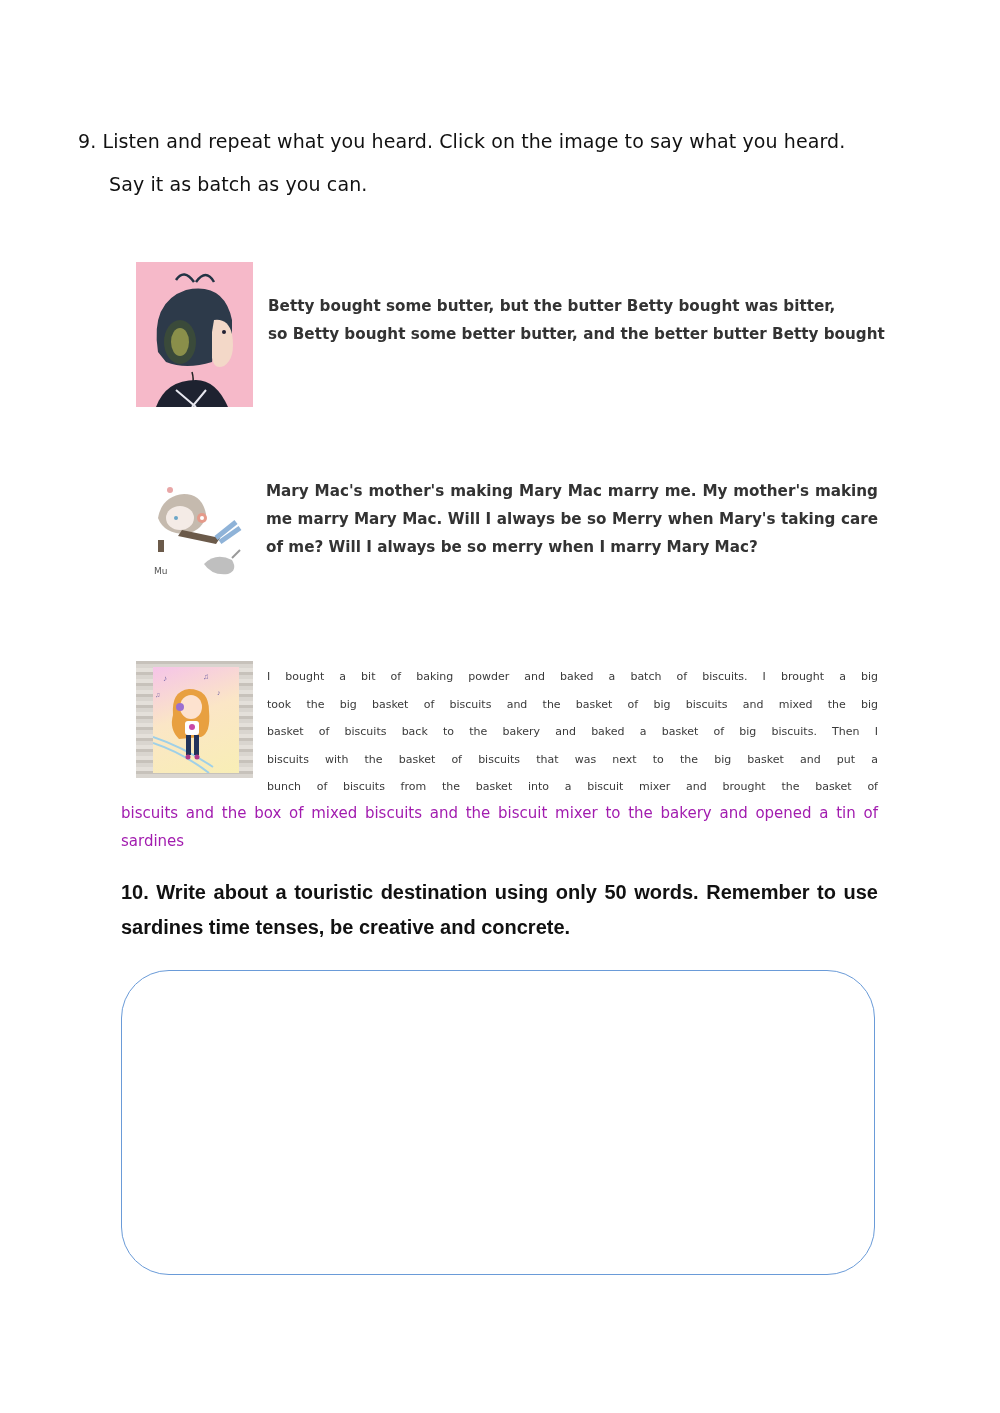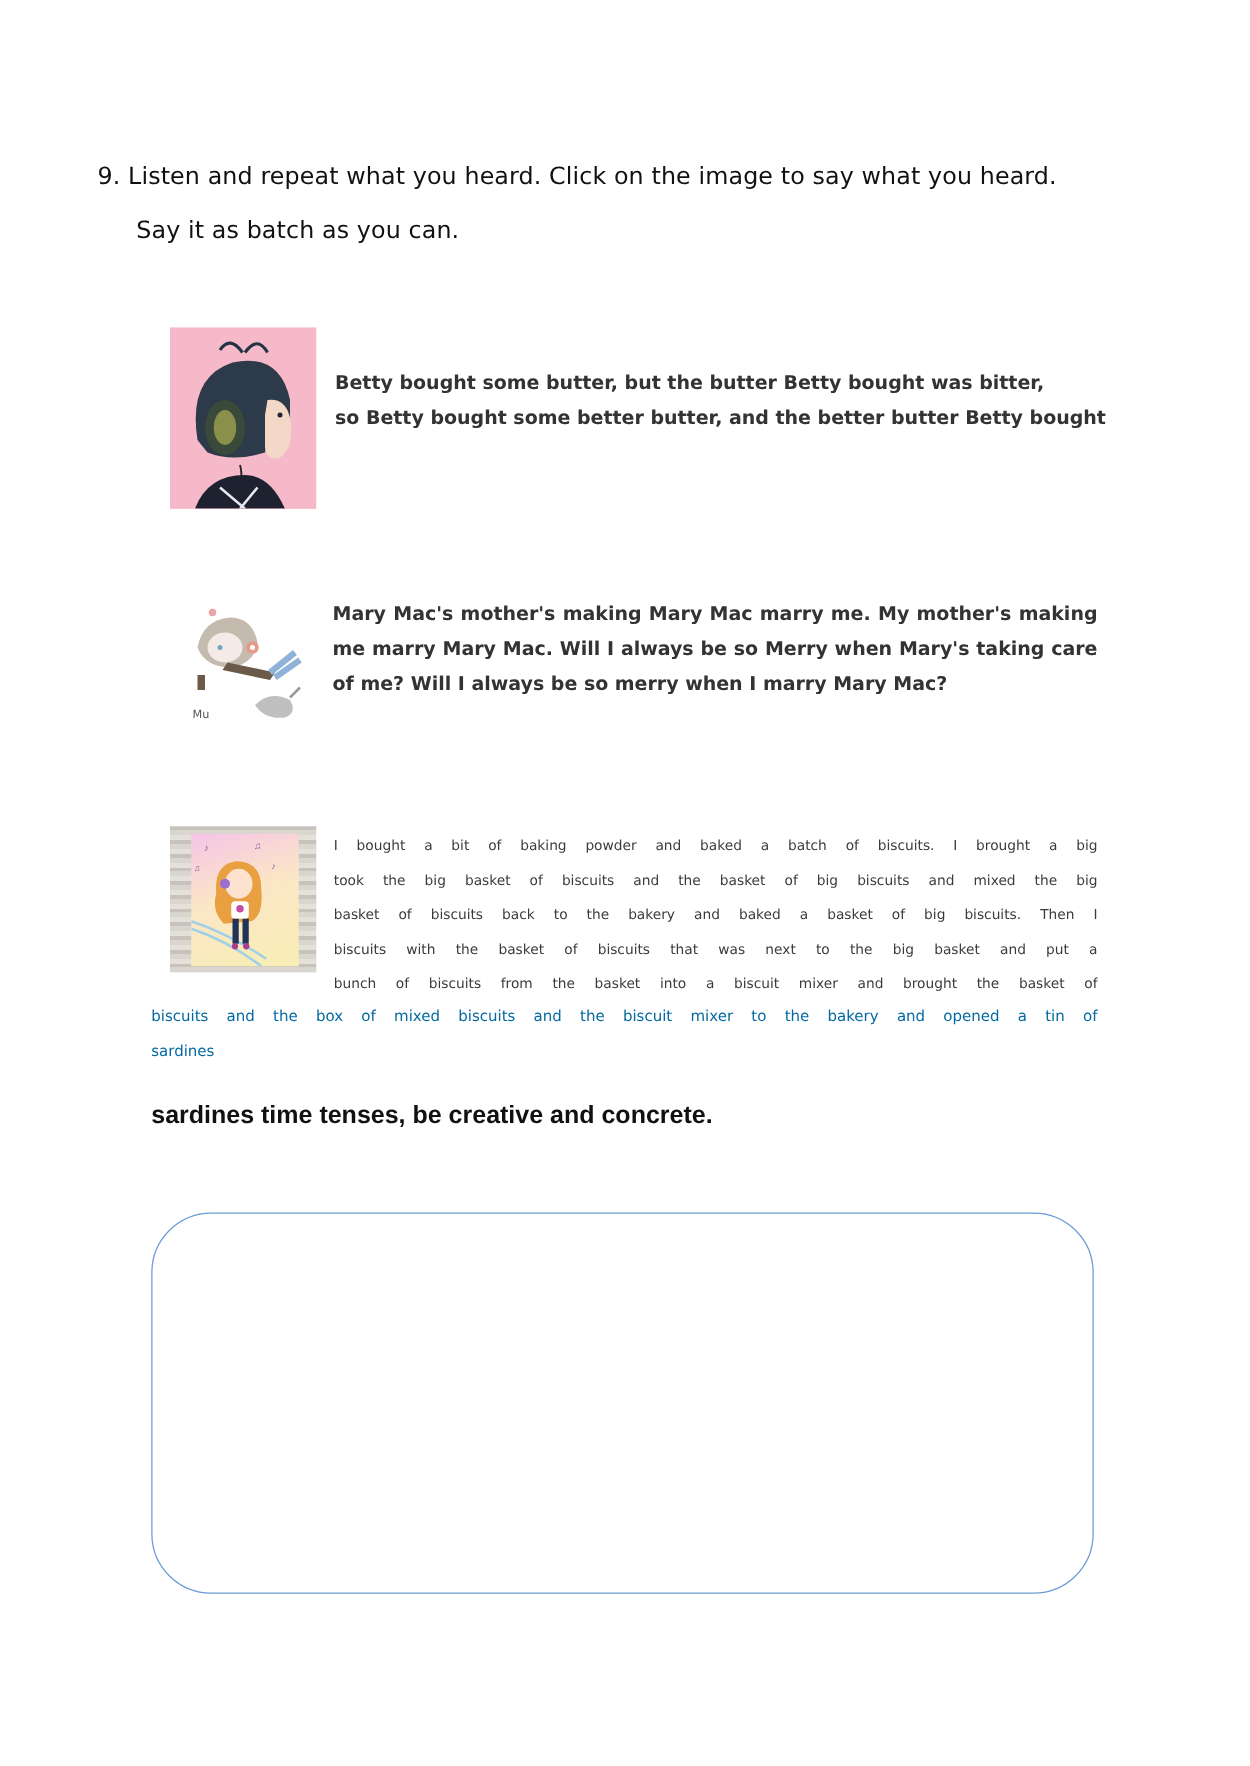--- a/index.html
+++ b/index.html
@@ -16,21 +16,21 @@
   .pic3 { left: 136px; top: 661px; width: 117px; height: 117px;
     background: repeating-linear-gradient(0deg, #d9d5cf 0 4px, #c7c2bb 4px 7px, #e4e0da 7px 11px); }
   .pic3 .inner { position: absolute; left: 17px; top: 6px; width: 86px; height: 106px;
     background: linear-gradient(160deg, #f5c4e8 0%, #fbe6c6 45%, #f8eeb5 100%); }
   .para { position: absolute; font-family: "DejaVu Sans", sans-serif; color: #333; }
   .para-bold { font-weight: bold; font-size: 15.2px; line-height: 28px; }
   .p1 { left: 268px; top: 292px; width: 612px; }
   .p1 span { display: block; white-space: nowrap; }
   .p2 { left: 266px; top: 477px; width: 612px; text-align: justify; }
   .p3 { left: 267px; top: 663px; width: 611px; font-size: 11px; line-height: 27.5px; text-align: justify; color: #3a3a3a; }
-  .p3b { left: 121px; top: 800px; width: 757px; font-size: 12px; line-height: 27.5px; text-align: justify; text-align-last: left; color: #0369a1; }
+  .p3b { left: 121px; top: 800px; width: 757px; font-size: 15px; line-height: 27.5px; text-align: justify; text-align-last: left; color: #a21caf; }
   .justify-line { display: block; text-align: justify; text-align-last: justify; }
   .q10-title {
     position: absolute; left: 121px; top: 875px; width: 757px;
     font-family: "Liberation Sans", sans-serif; font-weight: bold; font-size: 20px;
     line-height: 35px; color: #111; text-align: justify;
   }
   .q10-title .l1 { display: block; text-align: justify; text-align-last: justify; }
   .answer-box {
     position: absolute; left: 121px; top: 970px; width: 754px; height: 305px;
     border: 1.5px solid #6a9bd8; border-radius: 48px; background: #fff;
@@ -113,16 +113,17 @@
   <span class="justify-line">basket of biscuits back to the bakery and baked a basket of big biscuits. Then I</span>
   <span class="justify-line">biscuits with the basket of biscuits that was next to the big basket and put a</span>
   <span class="justify-line">bunch of biscuits from the basket into a biscuit mixer and brought the basket of</span>
 </div>
 <div class="para p3b">
   <span class="justify-line">biscuits and the box of mixed biscuits and the biscuit mixer to the bakery and opened a tin of</span>
   <span style="display:block">sardines</span>
 </div>
 
 <div class="q10-title">
+  <span class="l1">10. Write about a touristic destination using only 50 words. Remember to use</span>
   <span style="display:block">sardines time tenses, be creative and concrete.</span>
 </div>
 
 <div class="answer-box"></div>
 
 </body></html>

